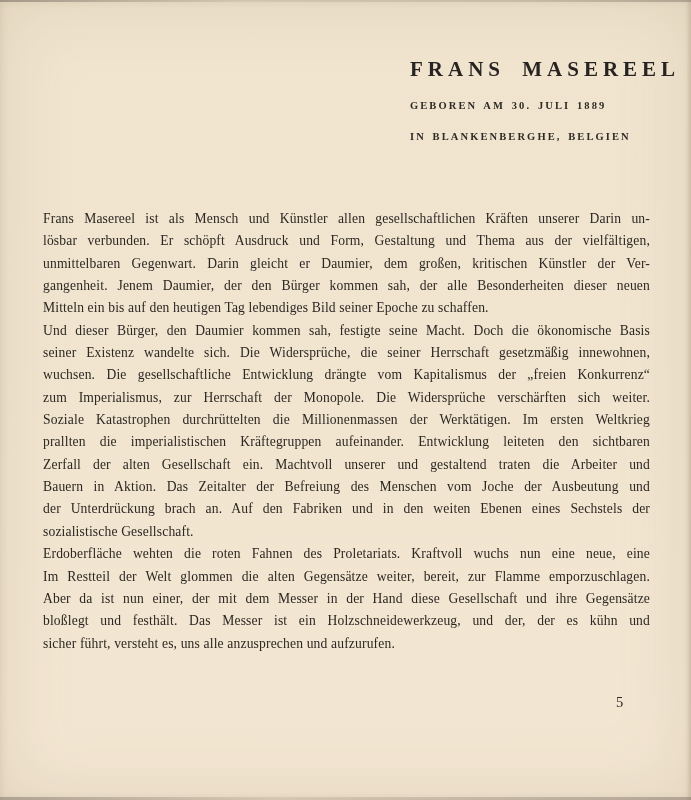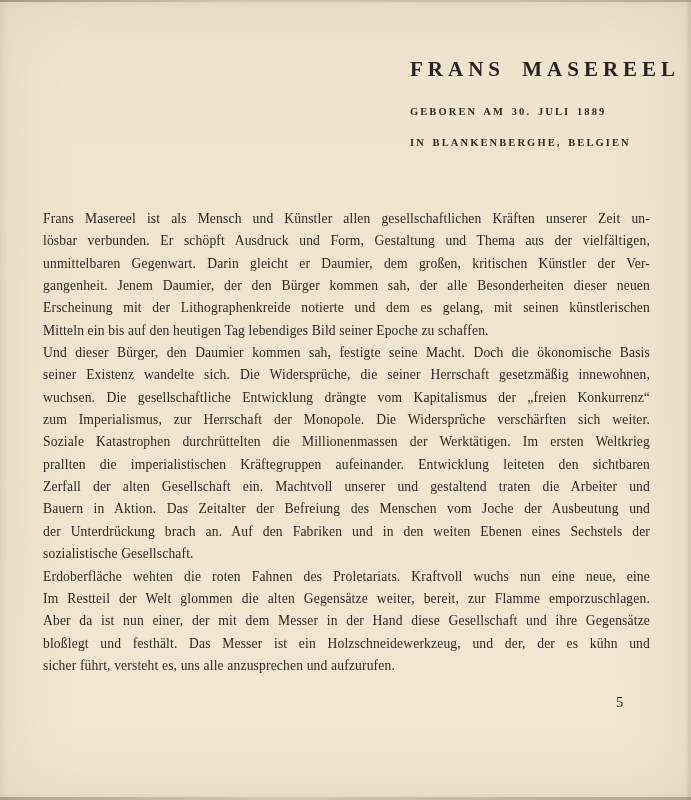--- a/index.html
+++ b/index.html
@@ -62,21 +62,21 @@
     font-size: 10.5px;
     line-height: 19px;
     font-weight: bold;
     letter-spacing: 2.1px;
     word-spacing: 2px;
     white-space: nowrap;
     color: #2e2a25;
     margin-top: 12px;
   }
   .chapter-sub.first {
-    margin-top: 20px;
+    margin-top: 14px;
   }
   .body-text {
     position: absolute;
     left: 43px;
     top: 208px;
     width: 607px;
     font-size: 13.6px;
     line-height: 22.35px;
     color: #2c2722;
   }
@@ -105,25 +105,24 @@
   <div class="scan-edge-right"></div>
   <div class="scan-edge-bottom"></div>
 
   <div class="chapter-header">
     <div class="chapter-title">FRANS MASEREEL</div>
     <div class="chapter-sub first">GEBOREN AM 30. JULI 1889</div>
     <div class="chapter-sub">IN BLANKENBERGHE, BELGIEN</div>
   </div>
 
   <div class="body-text" id="body-text">
-      <div class="text-line">Frans Masereel ist als Mensch und Künstler allen gesellschaftlichen Kräften unserer Zeit un-</div>
+      <div class="text-line">Frans Masereel ist als Mensch und Künstler allen gesellschaftlichen Kräften unserer Darin un-</div>
       <div class="text-line">lösbar verbunden. Er schöpft Ausdruck und Form, Gestaltung und Thema aus der vielfältigen,</div>
       <div class="text-line">unmittelbaren Gegenwart. Darin gleicht er Daumier, dem großen, kritischen Künstler der Ver-</div>
       <div class="text-line">gangenheit. Jenem Daumier, der den Bürger kommen sah, der alle Besonderheiten dieser neuen</div>
-      <div class="text-line">Erscheinung mit der Lithographenkreide notierte und dem es gelang, mit seinen künstlerischen</div>
       <div class="text-line para-last">Mitteln ein bis auf den heutigen Tag lebendiges Bild seiner Epoche zu schaffen.</div>
       <div class="text-line">Und dieser Bürger, den Daumier kommen sah, festigte seine Macht. Doch die ökonomische Basis</div>
       <div class="text-line">seiner Existenz wandelte sich. Die Widersprüche, die seiner Herrschaft gesetzmäßig innewohnen,</div>
       <div class="text-line">wuchsen. Die gesellschaftliche Entwicklung drängte vom Kapitalismus der „freien Konkurrenz“</div>
       <div class="text-line">zum Imperialismus, zur Herrschaft der Monopole. Die Widersprüche verschärften sich weiter.</div>
       <div class="text-line">Soziale Katastrophen durchrüttelten die Millionenmassen der Werktätigen. Im ersten Weltkrieg</div>
       <div class="text-line">prallten die imperialistischen Kräftegruppen aufeinander. Entwicklung leiteten den sichtbaren</div>
       <div class="text-line">Zerfall der alten Gesellschaft ein. Machtvoll unserer und gestaltend traten die Arbeiter und</div>
       <div class="text-line">Bauern in Aktion. Das Zeitalter der Befreiung des Menschen vom Joche der Ausbeutung und</div>
       <div class="text-line">der Unterdrückung brach an. Auf den Fabriken und in den weiten Ebenen eines Sechstels der</div>

